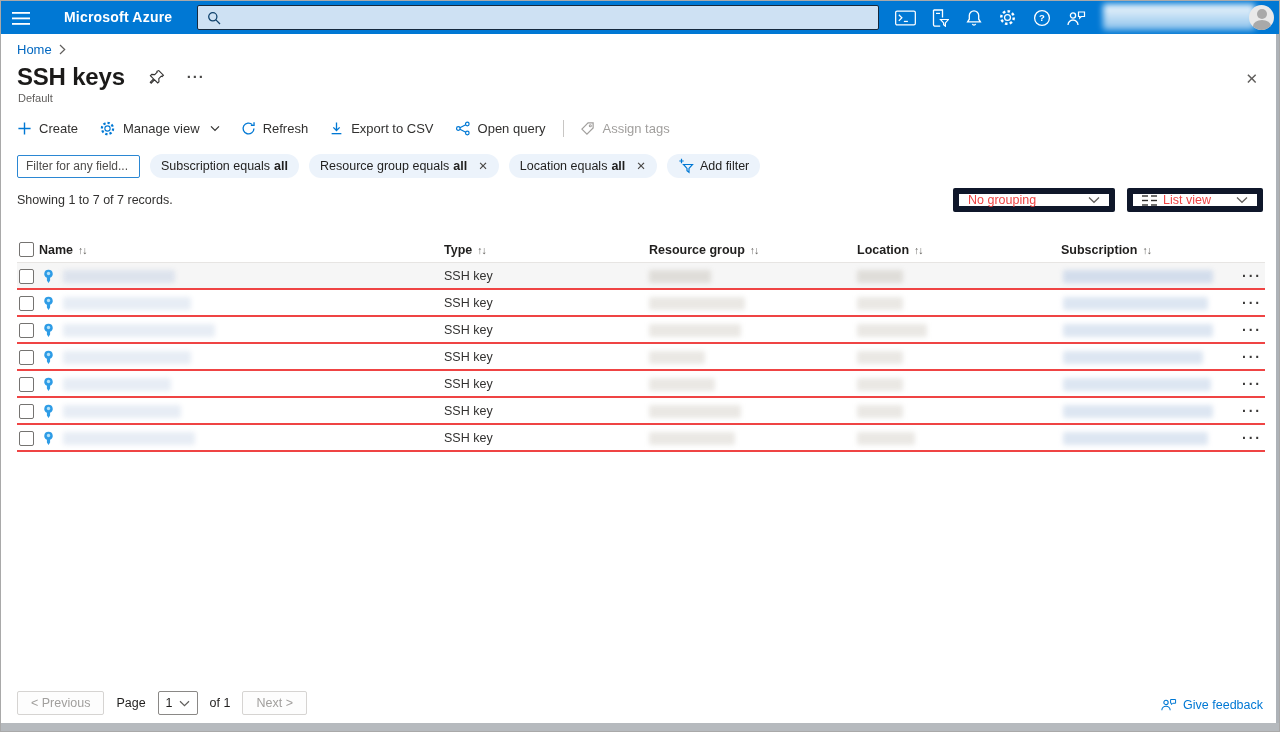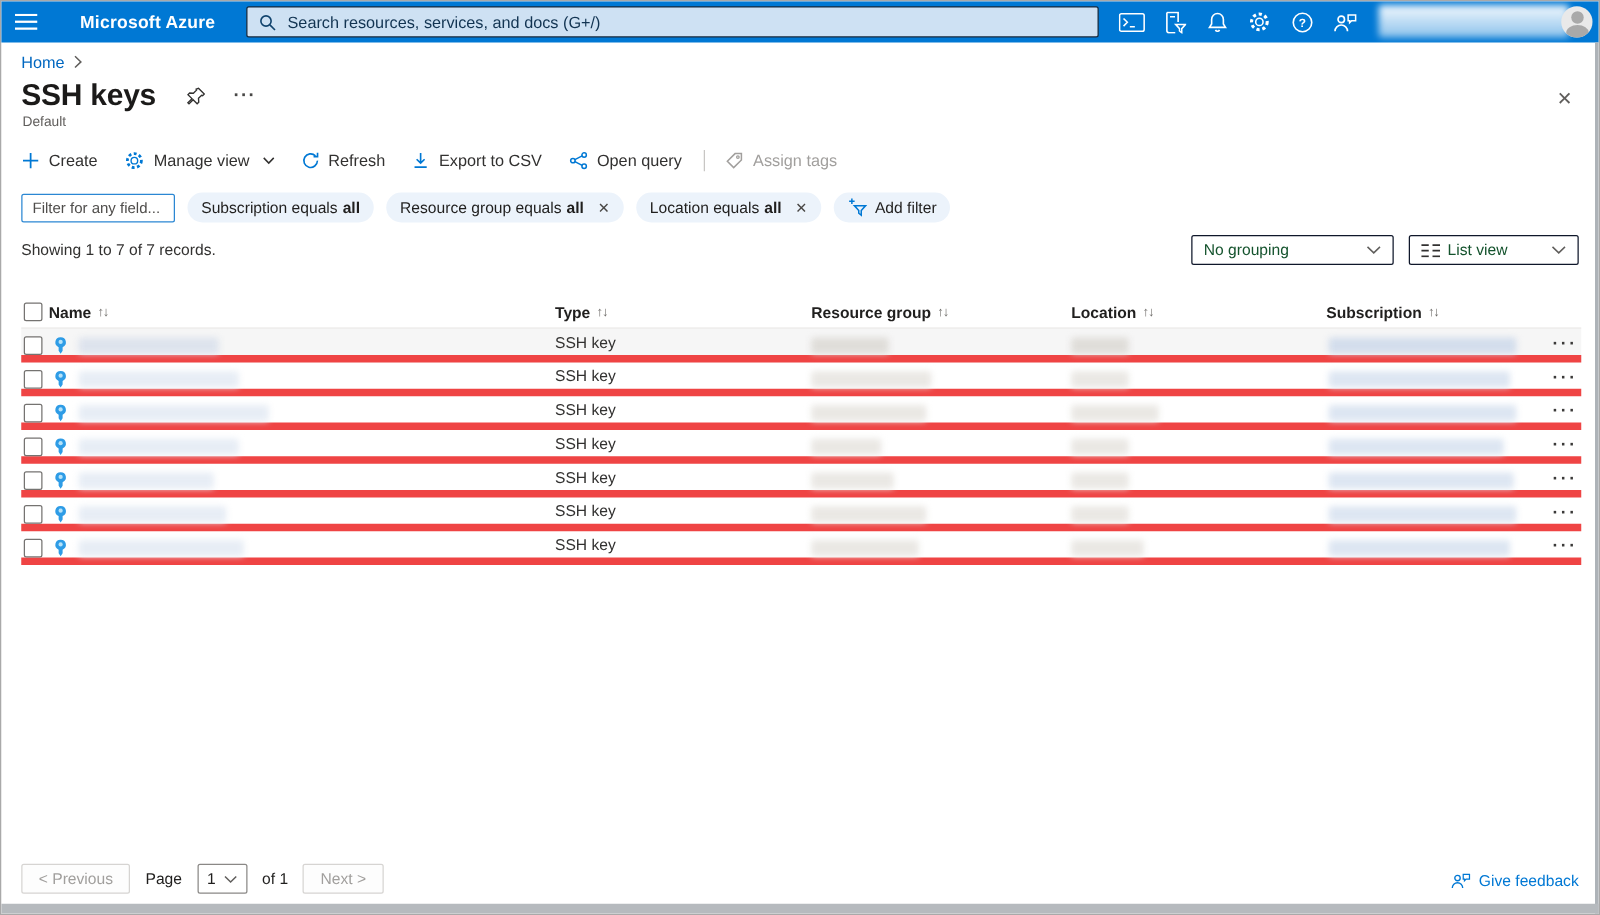--- a/index.html
+++ b/index.html
@@ -54,40 +54,40 @@
                   padding:10px 8px; font-size:12px; color:#323130; outline:none; font-family:inherit; }
   .filter-input::placeholder { color:#4f4d4b; opacity:1; }
   .pill { height:23px; display:flex; align-items:center; background:#ecf3fb; border-radius:12px;
           padding:12px 11px; font-size:12.5px; color:#201f1e; gap:4px; cursor:pointer; white-space:nowrap; }
   .pill .bold { font-weight:700; }
   .pill .pill-x { margin-left:7px; color:#484644; font-size:11.5px; }
   .pill.add-filter { gap:6px; }
 
   
   .showing { position:absolute; top:192px; left:16px; font-size:12.5px; color:#323130; }
-  .selectbox { position:absolute; top:187px; height:24px; border:1px solid #0f172a; border-radius:2px;
+  .selectbox { position:absolute; top:187px; height:24px; border:6px solid #0f172a; border-radius:2px;
                background:#fff; display:flex; align-items:center; justify-content:space-between;
-               padding:0 9px; font-size:12.5px; color:#14532d; cursor:pointer; }
+               padding:0 9px; font-size:12.5px; color:#ef4444; cursor:pointer; }
   .selectbox .lab { display:flex; align-items:center; gap:6px; }
   .sel-grouping { right:164px; width:162px; }
   .sel-view { right:16px; width:136px; }
 
   
   .table { position:absolute; top:236px; left:16px; width:1248px; }
   .thead { position:relative; height:26px; border-bottom:1px solid #e7e5e3; }
   .th { position:absolute; top:0; height:26px; display:flex; align-items:center; gap:5px;
         font-size:12.5px; font-weight:700; color:#201f1e; cursor:pointer; }
   .sort { font-size:10.5px; color:#6b6966; font-weight:400; letter-spacing:-1px; }
   .cb { position:absolute; left:2px; top:5px; width:15px; height:15px; border:1px solid #757371;
         border-radius:2px; background:#fff; cursor:pointer; }
   .thead .cb { top:5px; }
   .th-name { left:22px; } .th-type { left:427px; } .th-rg { left:632px; }
   .th-loc { left:840px; } .th-sub { left:1044px; }
 
-  .row { position:relative; height:27px; border-bottom:6px solid #ef4444; cursor:pointer; }
+  .row { position:relative; height:27px; border-bottom:2px solid #ef4444; cursor:pointer; }
   .row.hl { background:#f6f6f6; }
   .row .cb { top:6px; }
   .keyicon { position:absolute; left:24px; top:6px; }
   .typecell { position:absolute; left:427px; top:0; height:100%; display:flex; align-items:center;
               font-size:12.5px; color:#323130; }
   .redact { position:absolute; top:7px; height:13px; border-radius:2px; filter:blur(2.5px); }
   .redact.nm { left:46px; background:#e7edf5; }
   .redact.rg { left:632px; background:#eae8e4; }
   .redact.lc { left:840px; background:#eae8e4; }
   .redact.sb { left:1046px; background:#dde6f2; }
@@ -137,21 +137,20 @@
     </span>
     <span class="brand">Microsoft Azure</span>
 
     <div class="search-box">
       <span style="display:flex;">
         <svg width="14" height="14" viewBox="0 0 14 14">
             <circle cx="5.8" cy="5.8" r="4.1" fill="none" stroke="#10436d" stroke-width="1.3"></circle>
             <line x1="8.9" y1="8.9" x2="13" y2="13" stroke="#10436d" stroke-width="1.3"></line>
           </svg>
       </span>
-      <input placeholder="Search resources, services, and docs (G+/)" style="">
     </div>
 
     <div class="topbar-icons">
       <span class="tb-ic">
         <svg width="22" height="16" viewBox="0 0 22 16">
             <rect x="0.7" y="0.7" width="20.6" height="14.6" rx="1.5" fill="none" stroke="#fff" stroke-width="1.3"></rect>
             <path d="M4 4.6 l3.2 3.2 -3.2 3.2" fill="none" stroke="#fff" stroke-width="1.3"></path>
             <line x1="9.3" y1="11.6" x2="13.5" y2="11.6" stroke="#fff" stroke-width="1.3"></line>
           </svg>
       </span>

